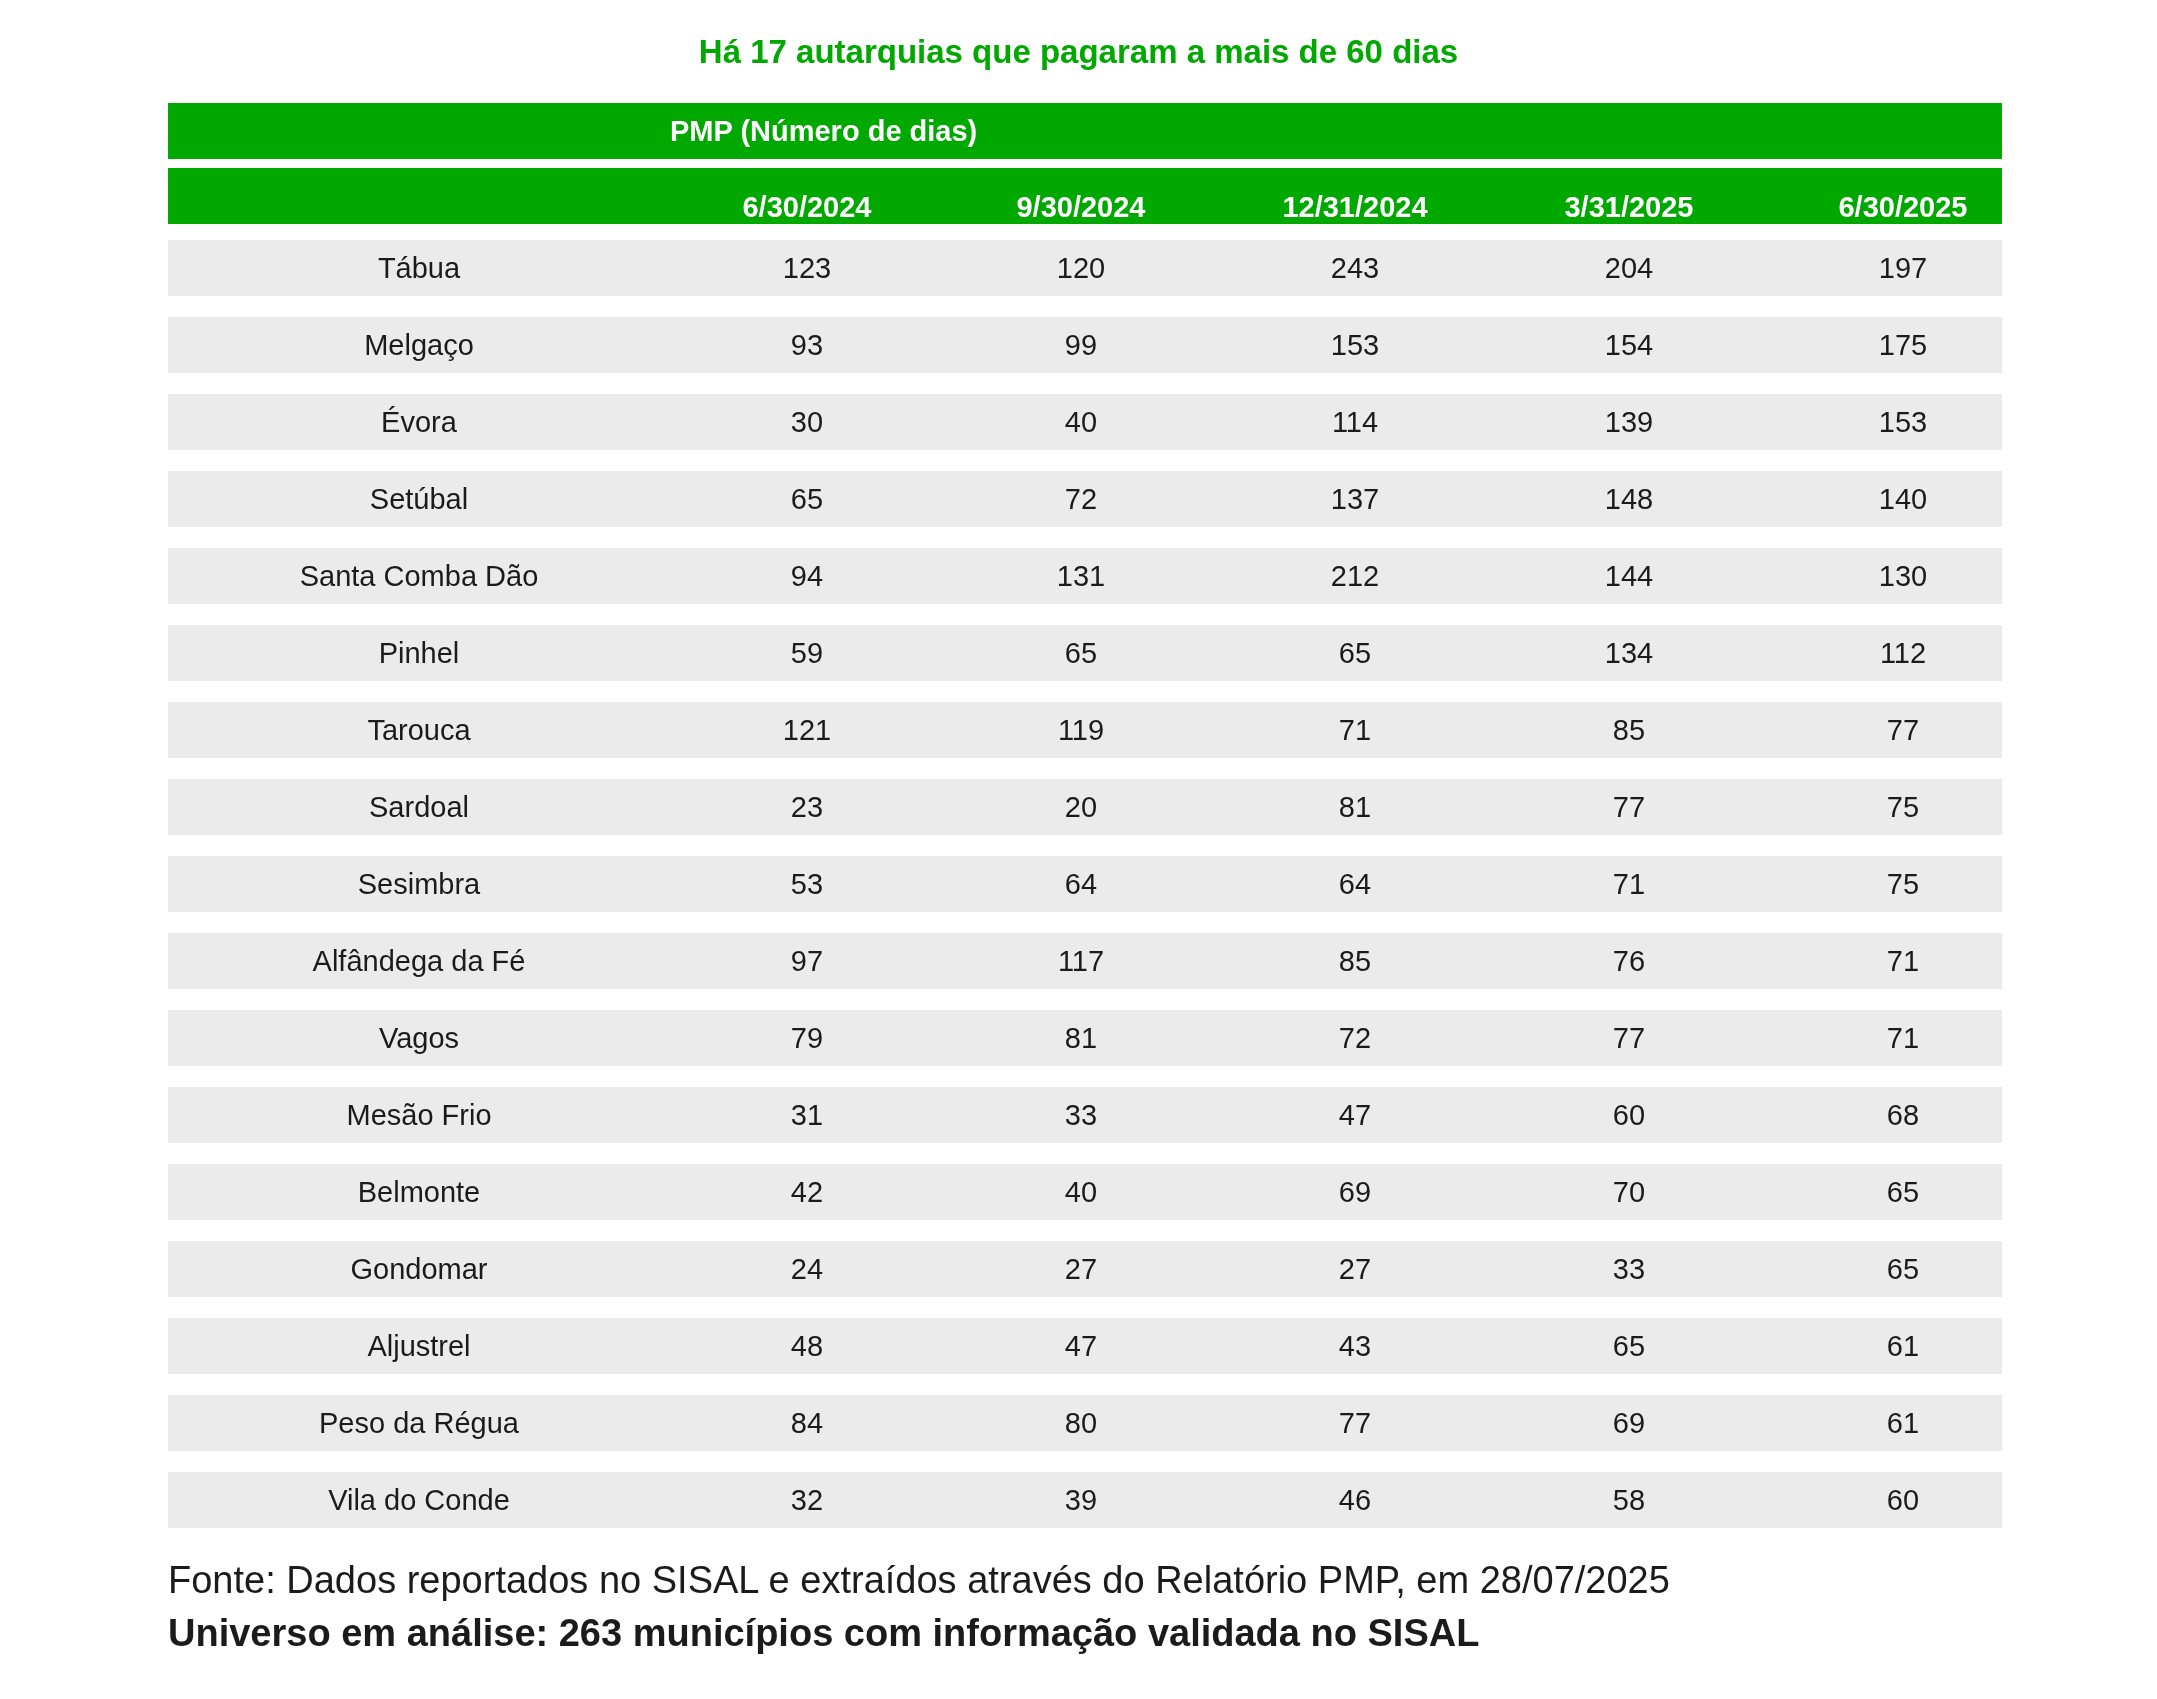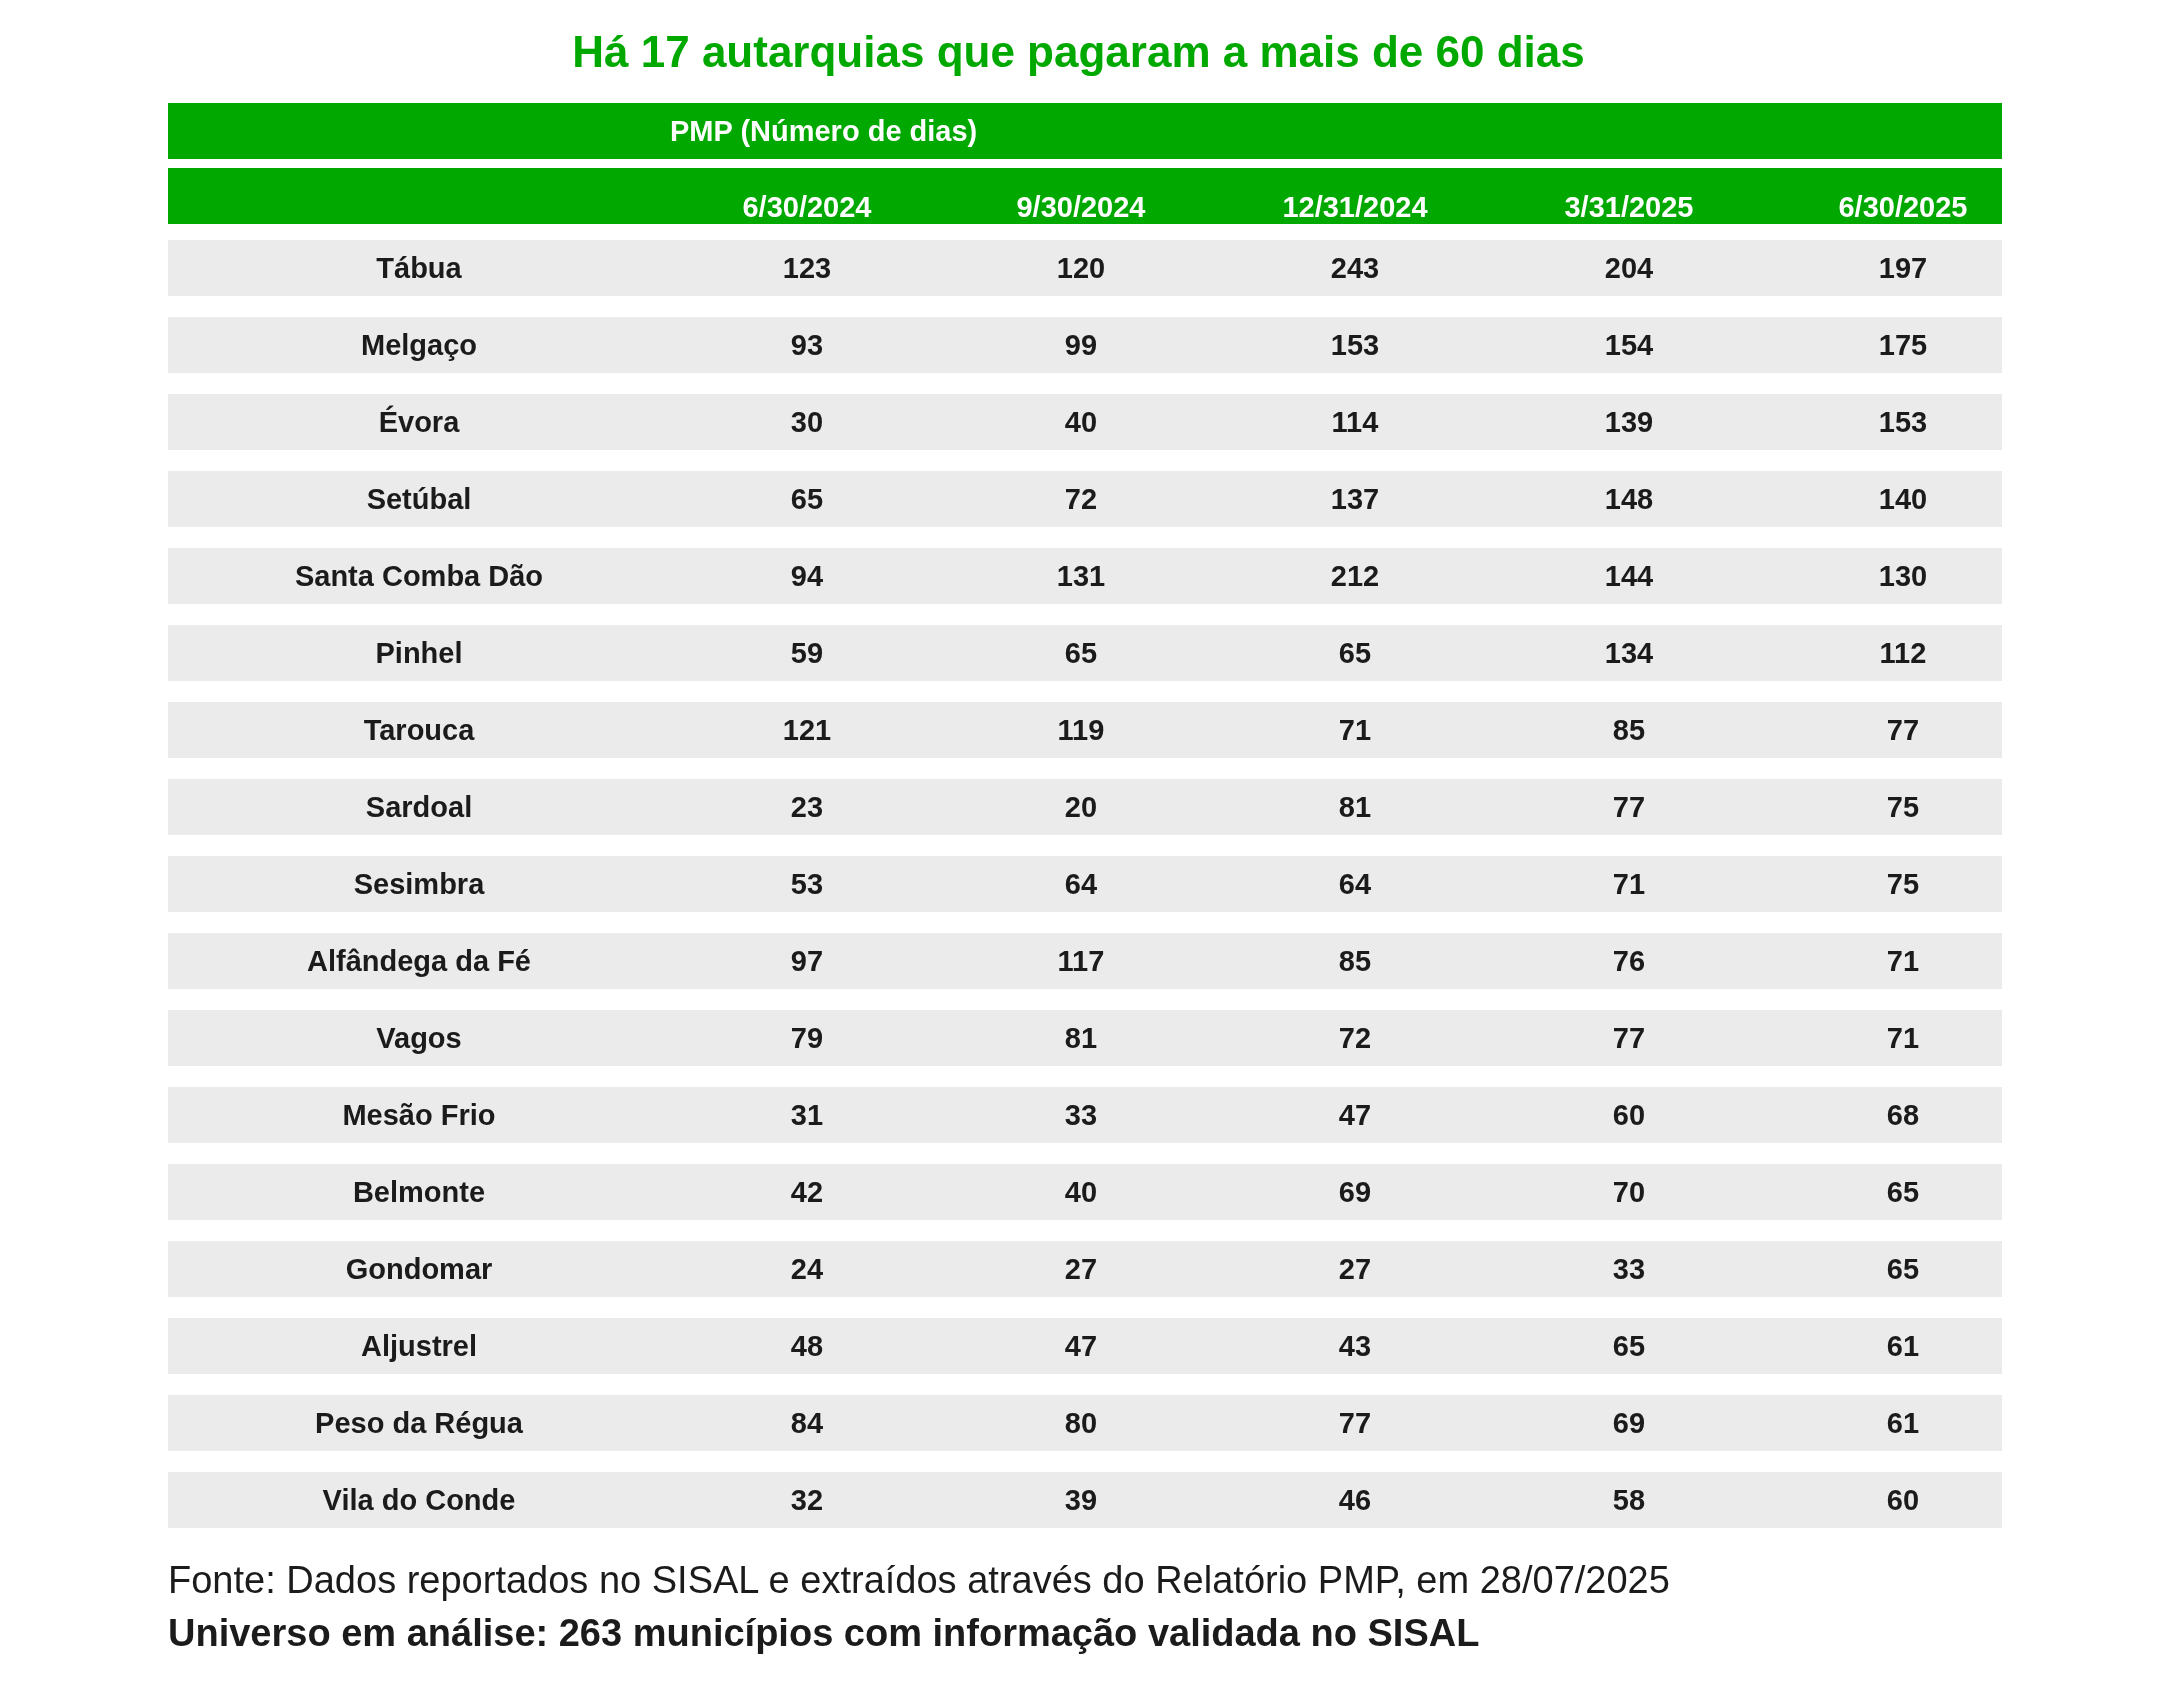--- a/index.html
+++ b/index.html
@@ -5,21 +5,21 @@
   html,body{margin:0;padding:0;}
   body{
     width:2157px;height:1699px;
     background:#ffffff;
     font-family:"Liberation Sans", sans-serif;
     color:#1b1b1b;
     overflow:hidden;
   }
   .title{
     margin:30px 0 0 0;
-    font-size:44px;
+    font-size:33px;
     line-height:44px;
     font-weight:700;
     text-align:center;
     color:#00A800;
   }
   .table{
     margin:29px 0 0 168px;
     width:1834px;
   }
   .row{
@@ -33,21 +33,21 @@
     color:#ffffff;
     font-weight:700;
     font-size:29px;
   }
   .group-row{margin-bottom:9px;}
   .dates-row{margin-bottom:16px;align-items:flex-end;}
   .data-row{
     background:#EBEBEB;
     margin-bottom:21px;
     font-size:29px;
-    font-weight:700;
+    font-weight:400;
     color:#1b1b1b;
   }
   .name-cell{
     width:502px;
     flex:none;
     text-align:center;
   }
   .data-cell{
     width:274px;
     flex:none;

